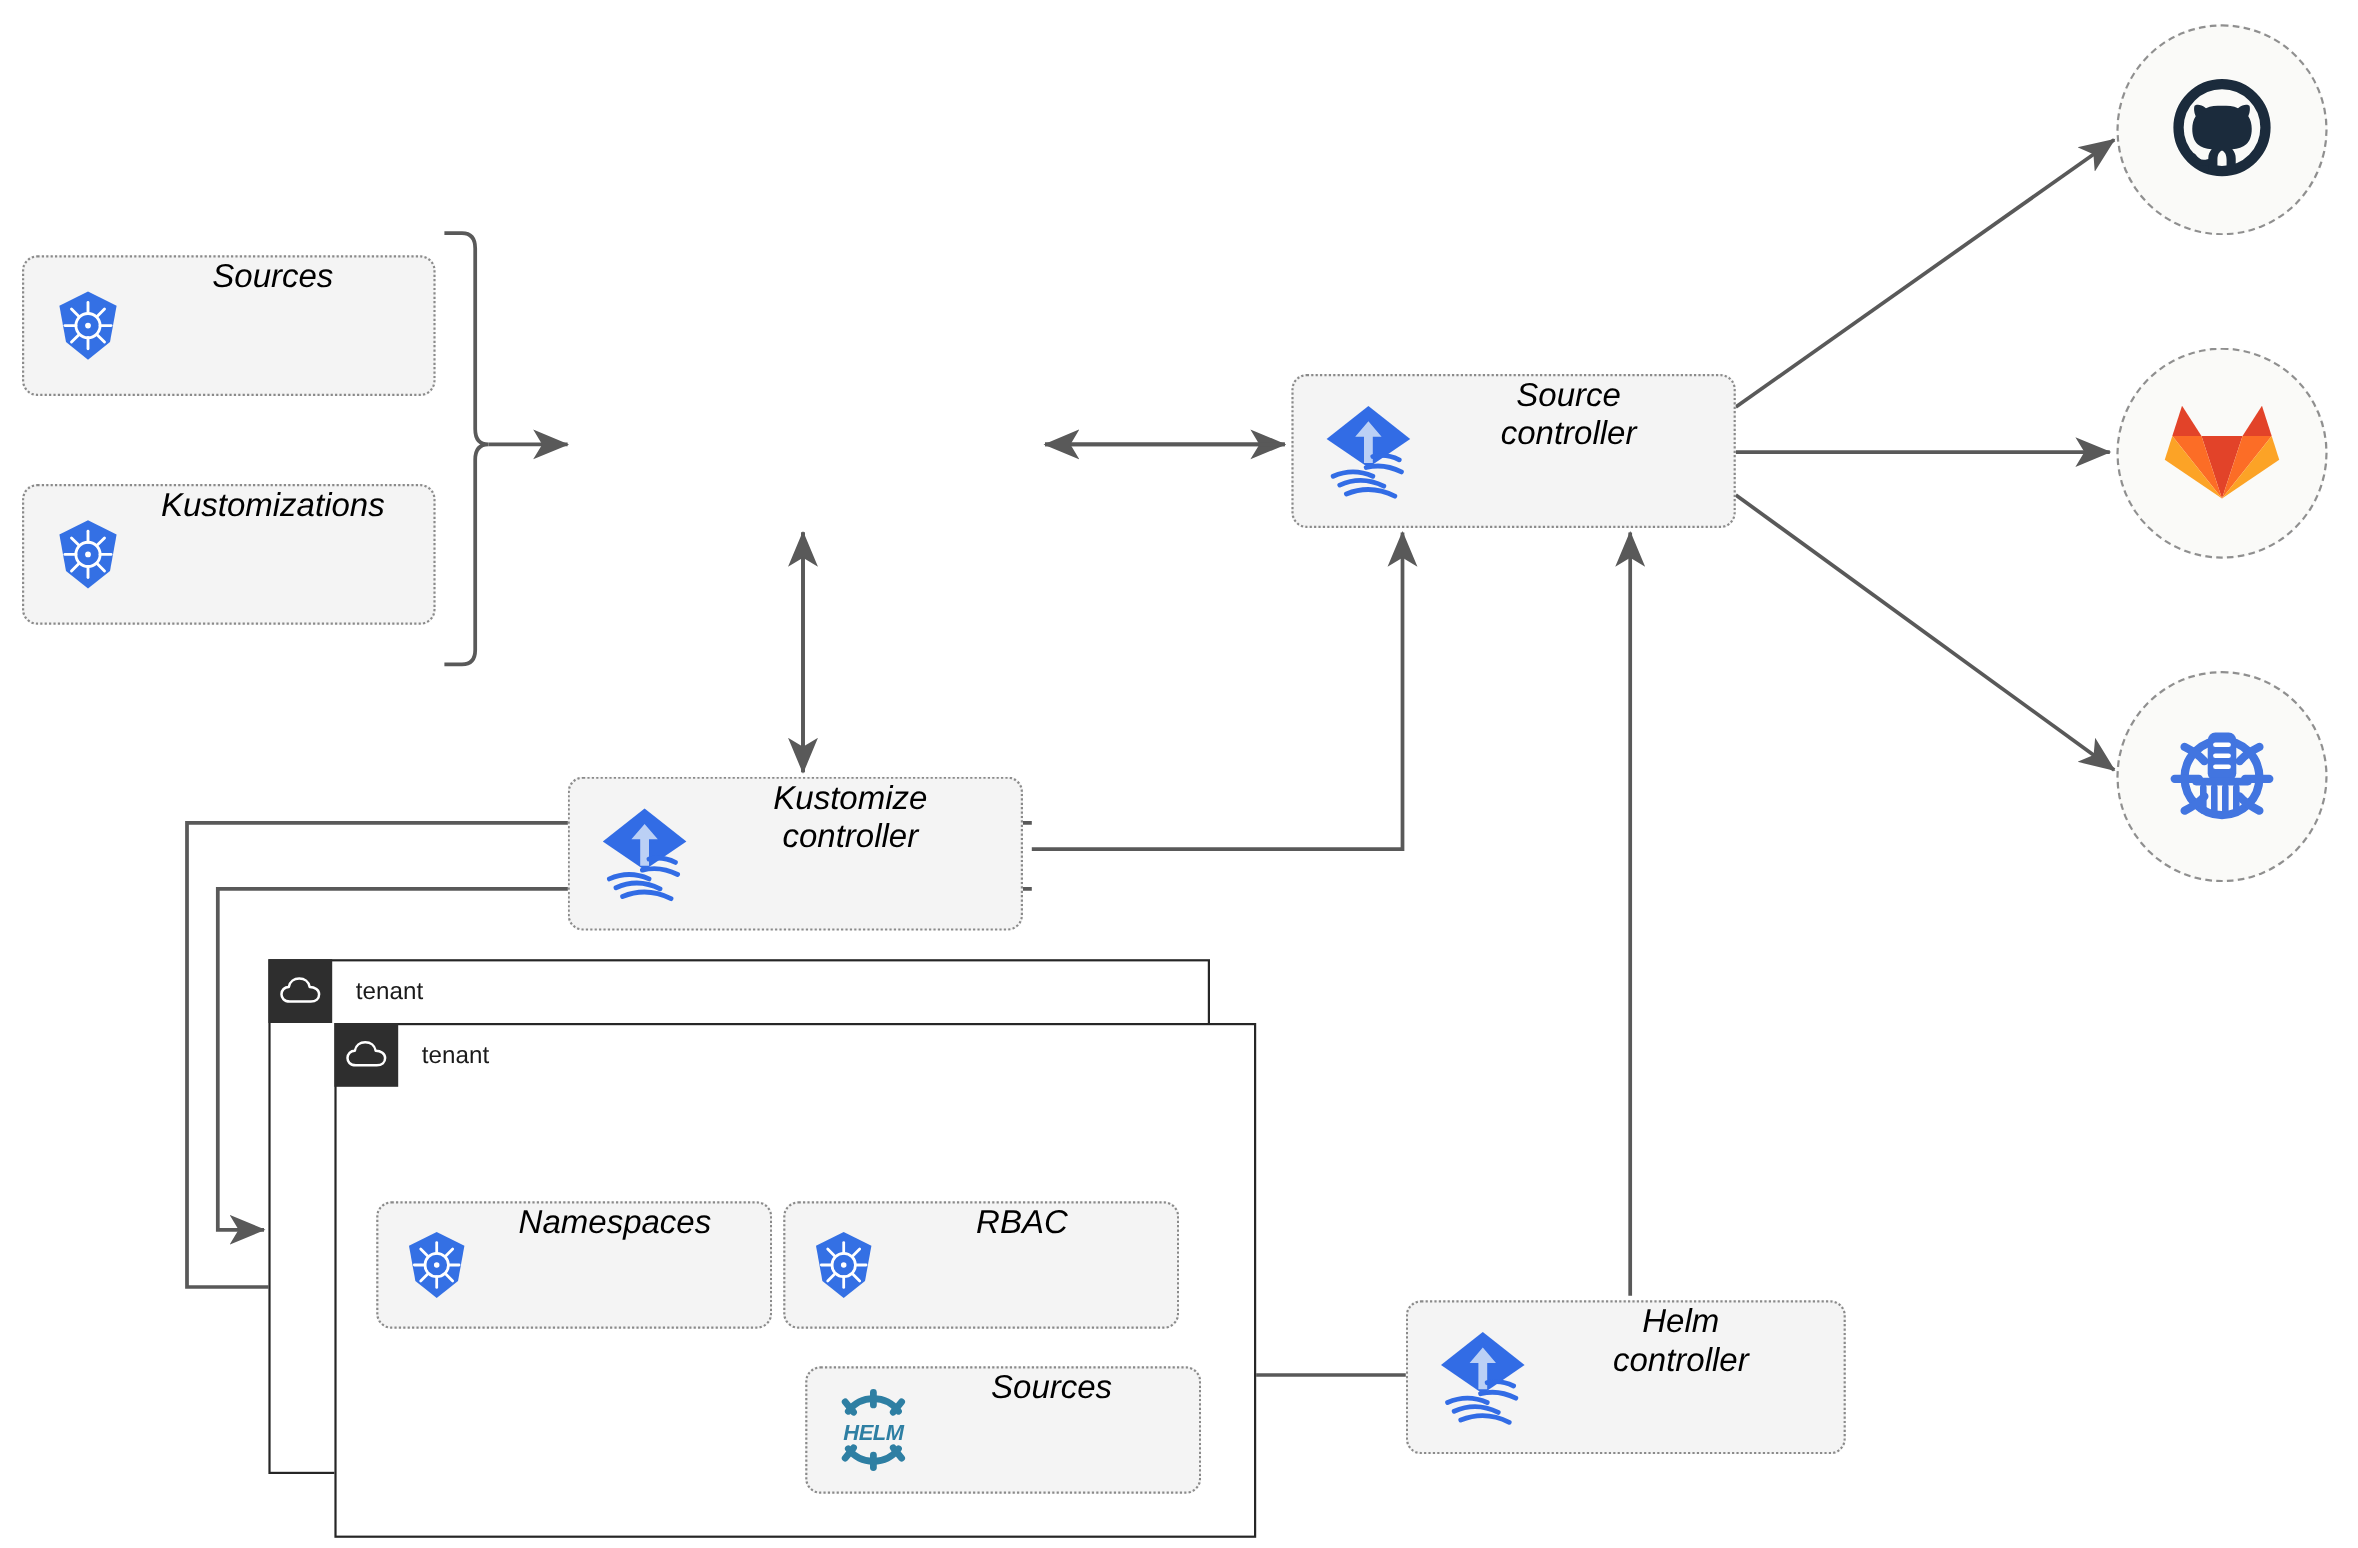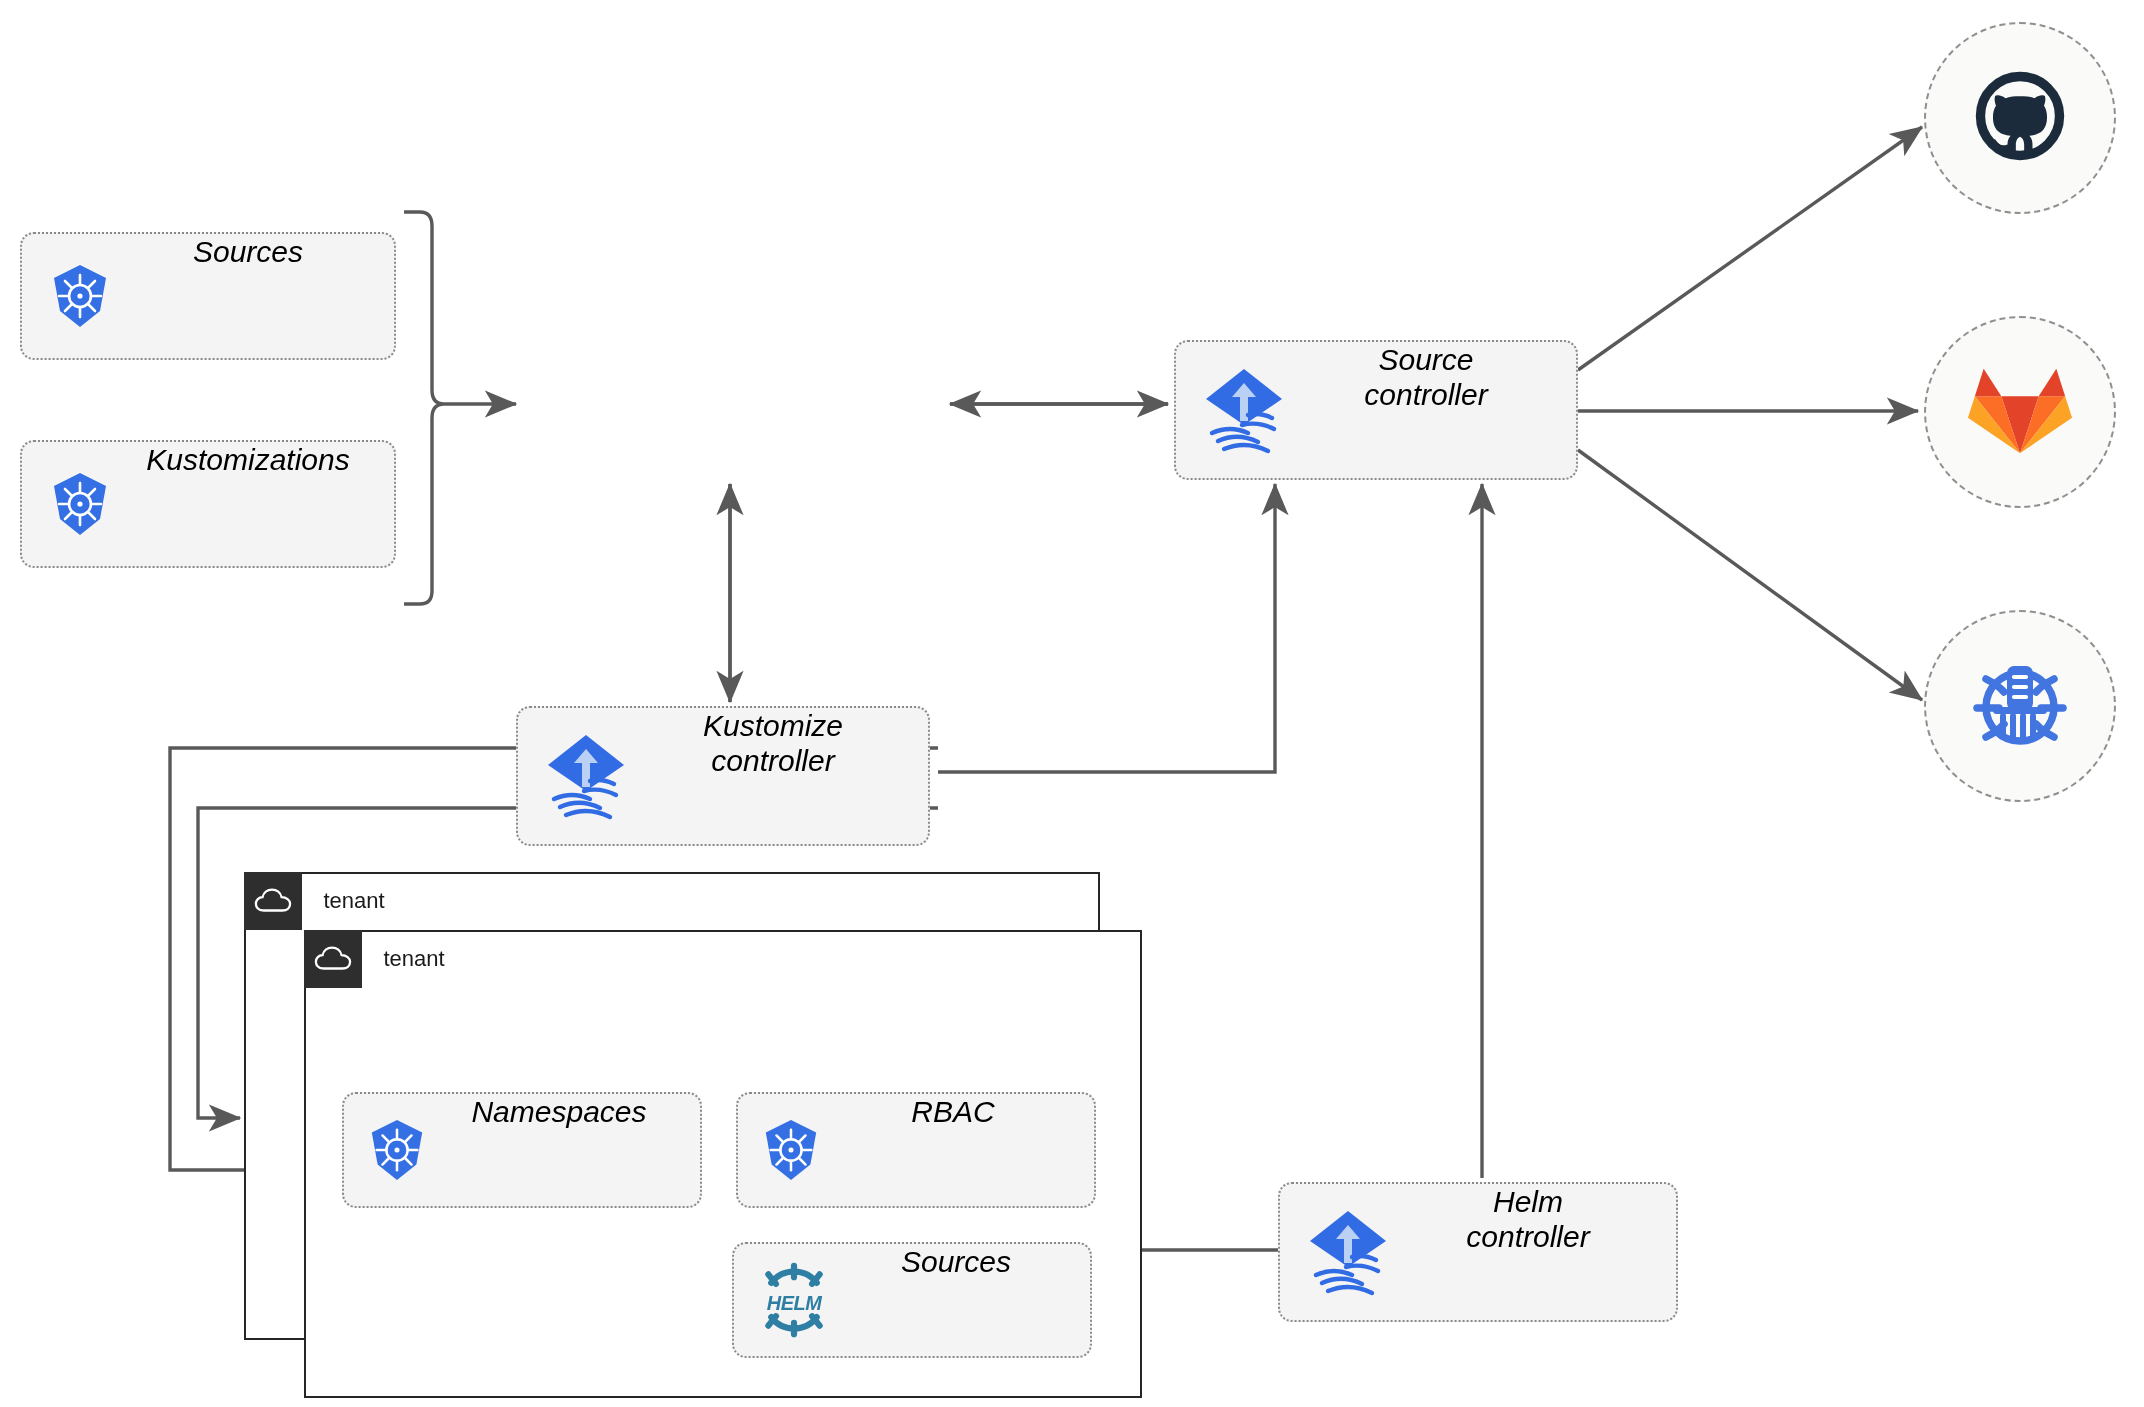--- a/index.html
+++ b/index.html
@@ -298,21 +298,21 @@
             <line x1="17" y1="18" x2="24" y2="25"></line>
               <line x1="40" y1="41" x2="47" y2="48"></line>
             <line x1="47" y1="18" x2="40" y2="25"></line>
               <line x1="24" y1="41" x2="17" y2="48"></line>
           </g>
         </svg>
       </span>
       <span class="nlabel">Namespaces</span>
     </div>
 
-    <div class="node" style="left:430px;top:160px;width:360px;height:116px;padding-left:22px;">
+    <div class="node" style="left:406px;top:160px;width:360px;height:116px;padding-left:22px;">
       <span class="nicon">
         <svg width="62" height="64" viewBox="0 0 64 66">
           <polygon points="32,2 58,15 52,48 32,64 12,48 6,15" fill="#3470E4"></polygon>
           <g fill="none" stroke="#ffffff" stroke-width="2.6" stroke-linecap="round">
             <circle cx="32" cy="33" r="11"></circle>
             <circle cx="32" cy="33" r="2.6" fill="#ffffff" stroke="none"></circle>
             <line x1="32" y1="12" x2="32" y2="22"></line>
               <line x1="32" y1="44" x2="32" y2="54"></line>
             <line x1="11" y1="33" x2="21" y2="33"></line>
               <line x1="43" y1="33" x2="53" y2="33"></line>

